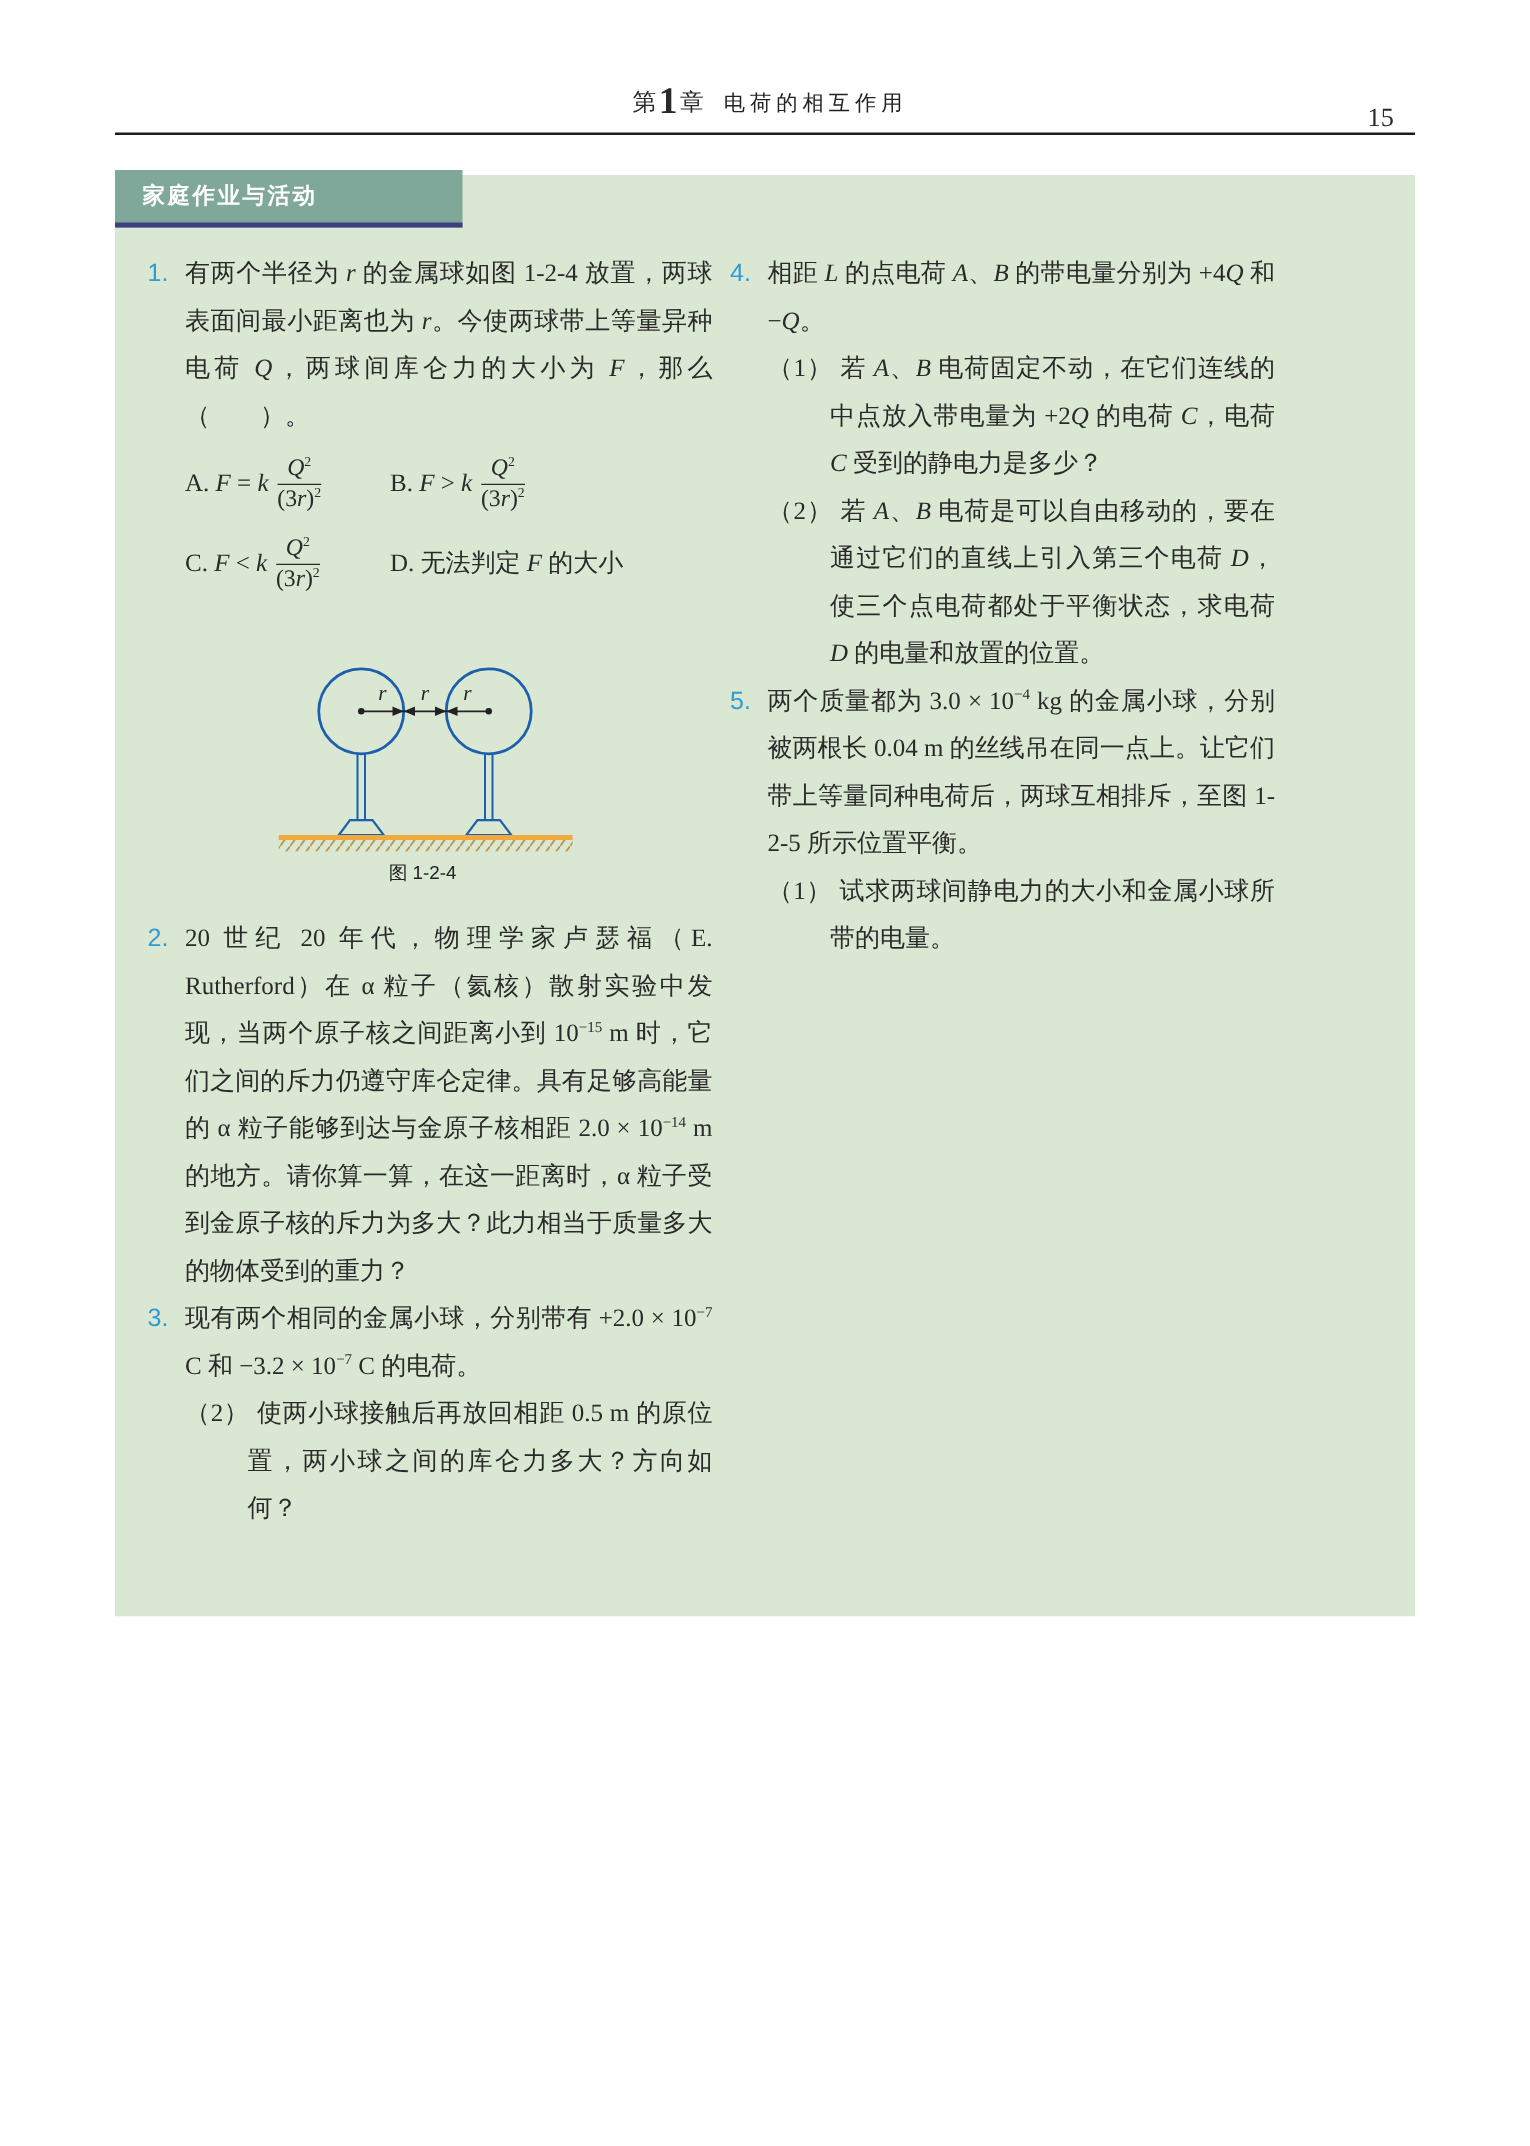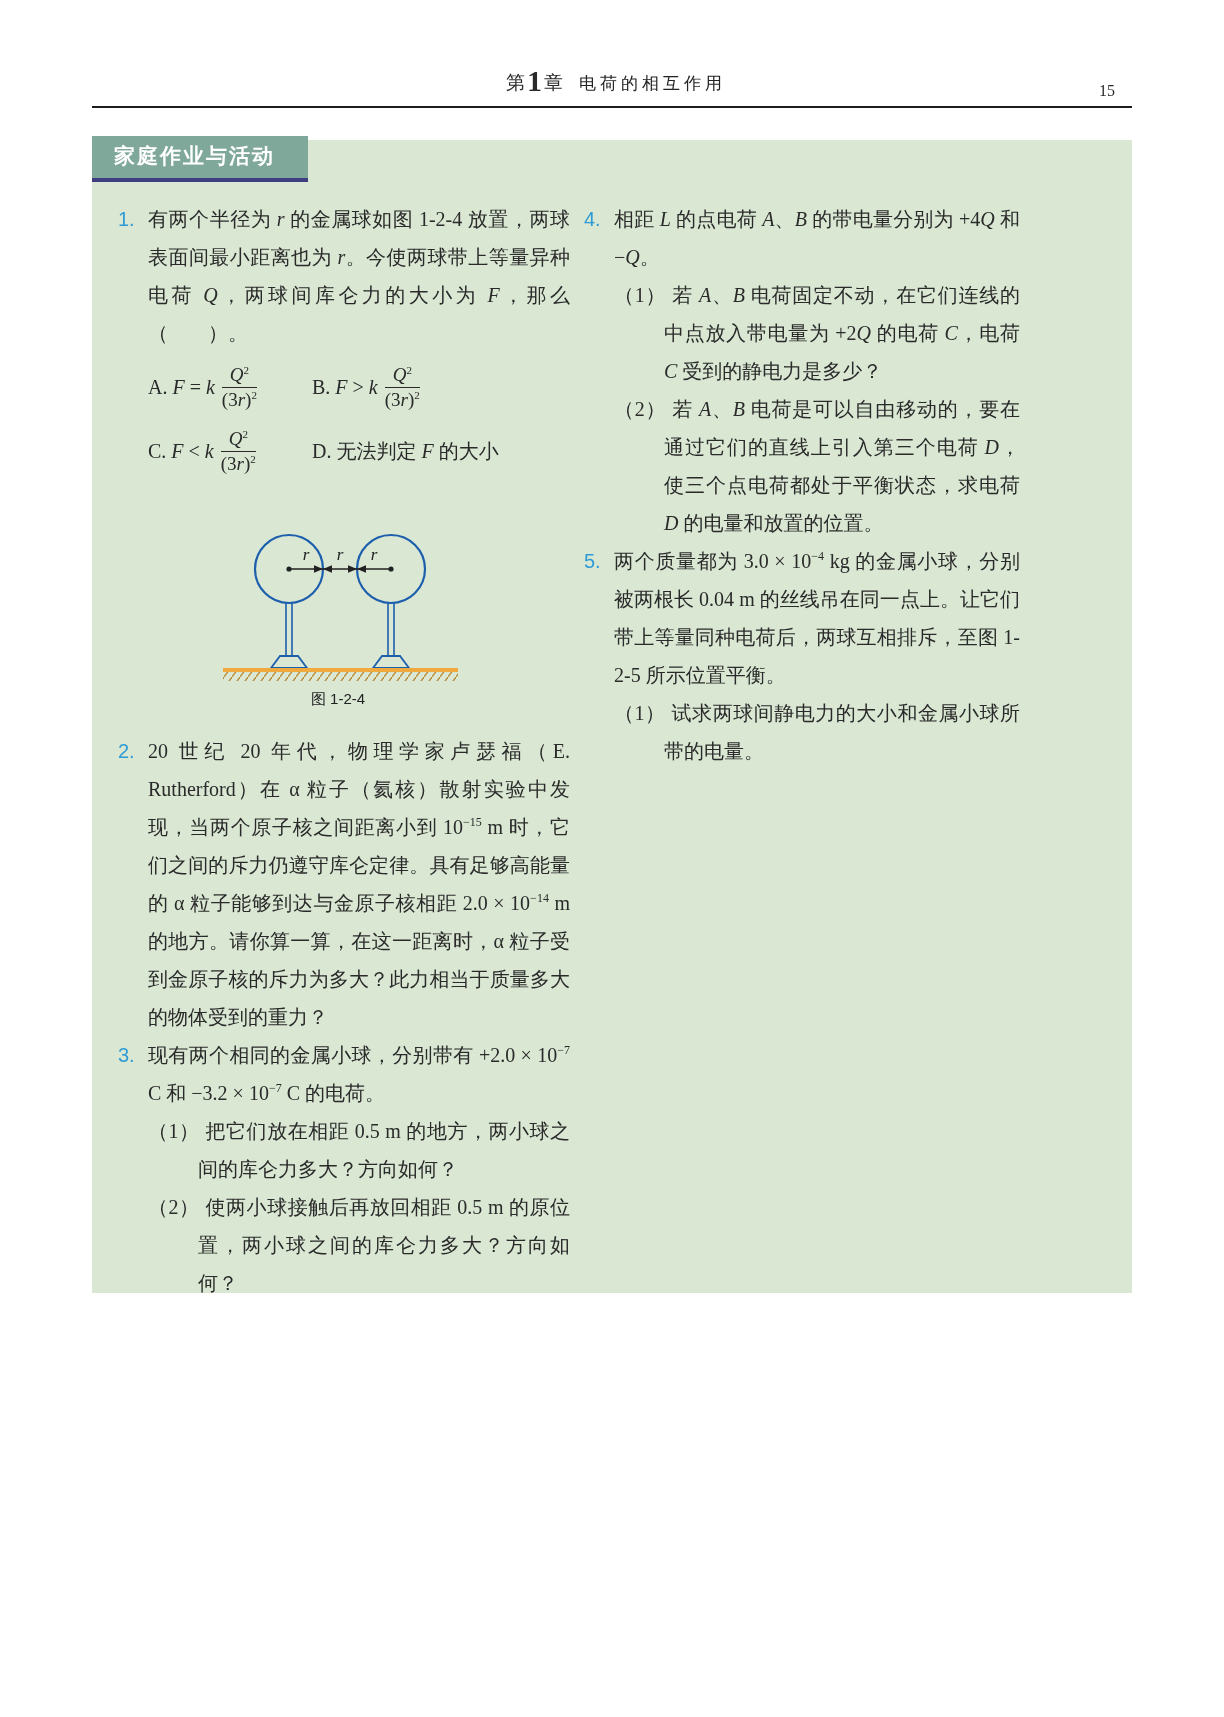--- a/index.html
+++ b/index.html
@@ -23,34 +23,34 @@
     position:absolute;top:66px;left:116px;width:1000px;text-align:center;
     white-space:nowrap;
   }
   .ch-pre,.ch-suf{font-size:19px;}
   .ch-num{font-size:30px;font-weight:bold;line-height:1;vertical-align:-2px;padding:0 2px;}
   .ch-suf{margin-right:16px;}
   .ch-title{
     font-family:"Liberation Sans",sans-serif;font-size:17px;letter-spacing:4px;color:#222;
   }
   .page-num{
-    position:absolute;top:82px;left:1055px;width:60px;text-align:right;font-size:16px;
+    position:absolute;top:82px;left:1055px;width:60px;text-align:right;font-size:21px;
   }
   .header-rule{
     position:absolute;top:106px;left:92px;width:1040px;height:2px;background:#1c1c1c;
   }
   
   .content{
     position:absolute;top:140px;left:92px;width:1040px;height:1153px;
     background:var(--content-bg);
   }
   .banner{
-    position:absolute;top:136px;left:92px;width:216px;height:46px;box-sizing:border-box;
+    position:absolute;top:136px;left:92px;width:278px;height:46px;box-sizing:border-box;
     background:var(--banner-bg);border-bottom:4px solid var(--banner-underline);
-    color:#fff;font-family:"Liberation Sans",sans-serif;font-size:21px;font-weight:bold;
+    color:#fff;font-family:"Liberation Sans",sans-serif;font-size:18px;font-weight:bold;
     line-height:40px;padding-left:22px;letter-spacing:2px;
   }
   
   .col{
     position:absolute;top:60px;font-size:20px;line-height:38px;text-align:justify;
   }
   .col-left{left:26px;width:452px;}
   .col-right{left:492px;width:436px;}
   .prob{position:relative;padding-left:30px;}
   .pnum{
@@ -174,21 +174,20 @@
       </div>
 
       <div class="prob">
         <span class="pnum">2.</span>
         <div class="ptext">20 世纪 20 年代，物理学家卢瑟福（E. Rutherford）在 α 粒子（氦核）散射实验中发现，当两个原子核之间距离小到 10<sup>−15</sup> m 时，它们之间的斥力仍遵守库仑定律。具有足够高能量的 α 粒子能够到达与金原子核相距 2.0 × 10<sup>−14</sup> m 的地方。请你算一算，在这一距离时，α 粒子受到金原子核的斥力为多大？此力相当于质量多大的物体受到的重力？</div>
       </div>
 
       <div class="prob">
         <span class="pnum">3.</span>
         <div class="ptext">现有两个相同的金属小球，分别带有 +2.0 × 10<sup>−7</sup> C 和 −3.2 × 10<sup>−7</sup> C 的电荷。</div>
-        <div class="sub"><span class="slabel">（1）</span><span>把它们放在相距 0.5 m 的地方，两小球之间的库仑力多大？方向如何？</span></div>
         <div class="sub"><span class="slabel">（2）</span><span>使两小球接触后再放回相距 0.5 m 的原位置，两小球之间的库仑力多大？方向如何？</span></div>
       </div>
     </div>
 
     <div class="col col-right">
 
       <div class="prob">
         <span class="pnum">4.</span>
         <div class="ptext">相距 <i>L</i> 的点电荷 <i>A</i>、<i>B</i> 的带电量分别为 +4<i>Q</i> 和 −<i>Q</i>。</div>
         <div class="sub"><span class="slabel">（1）</span><span>若 <i>A</i>、<i>B</i> 电荷固定不动，在它们连线的中点放入带电量为 +2<i>Q</i> 的电荷 <i>C</i>，电荷 <i>C</i> 受到的静电力是多少？</span></div>

